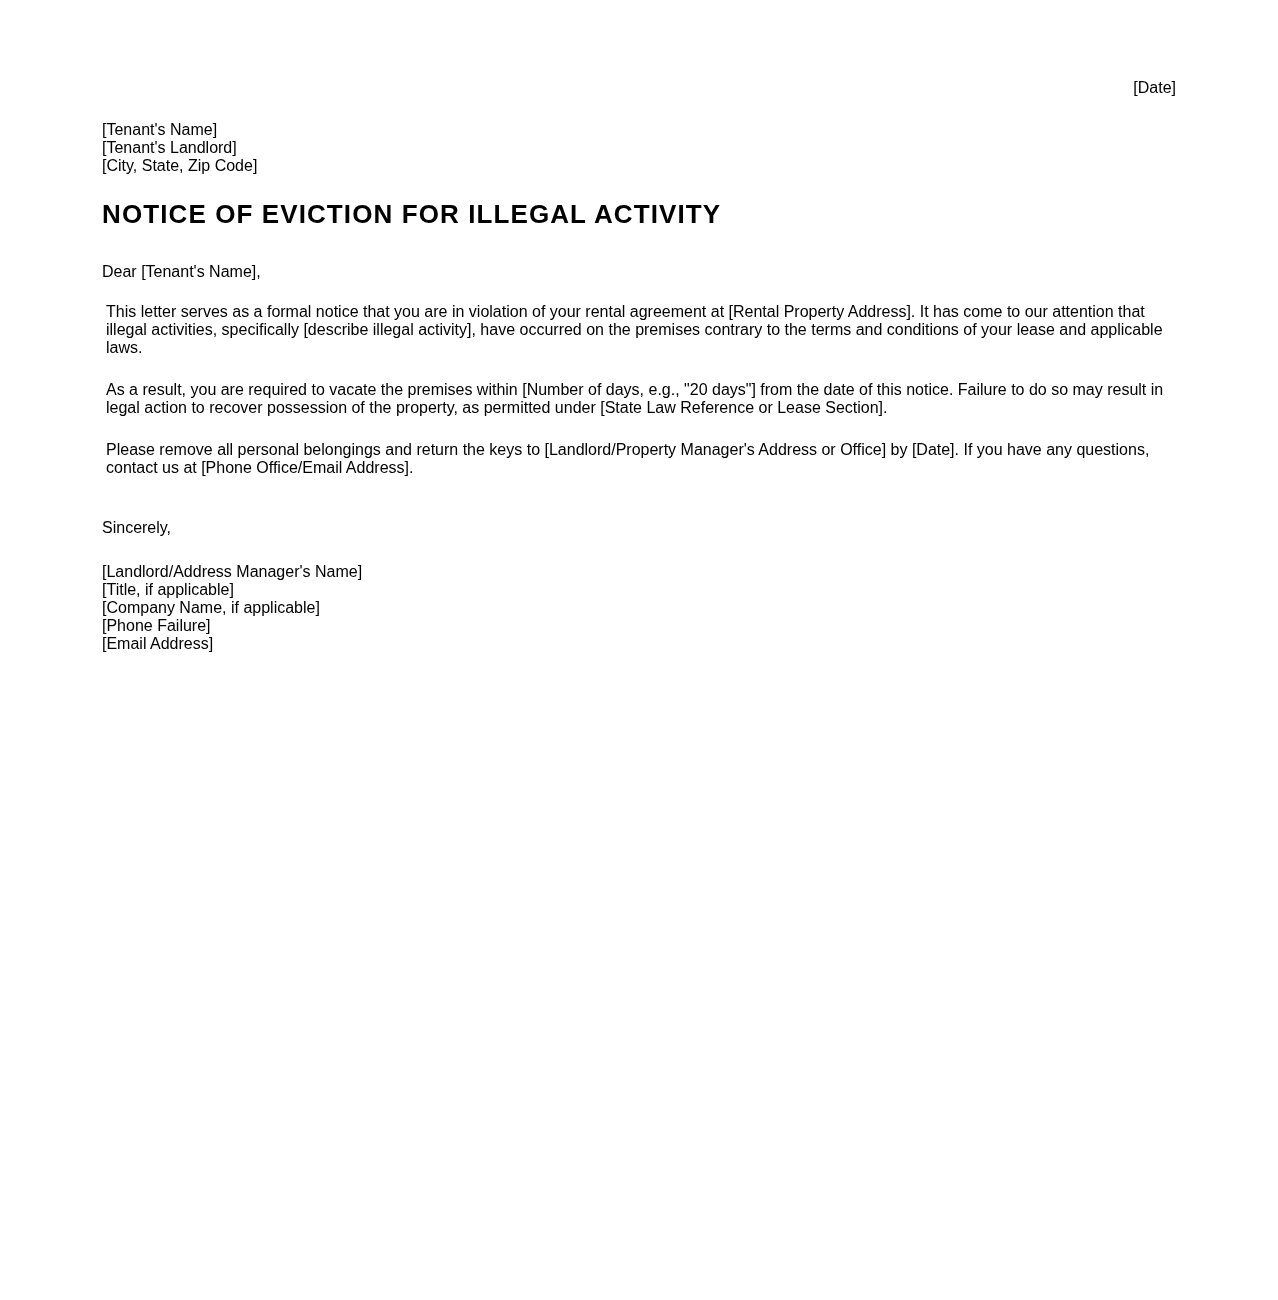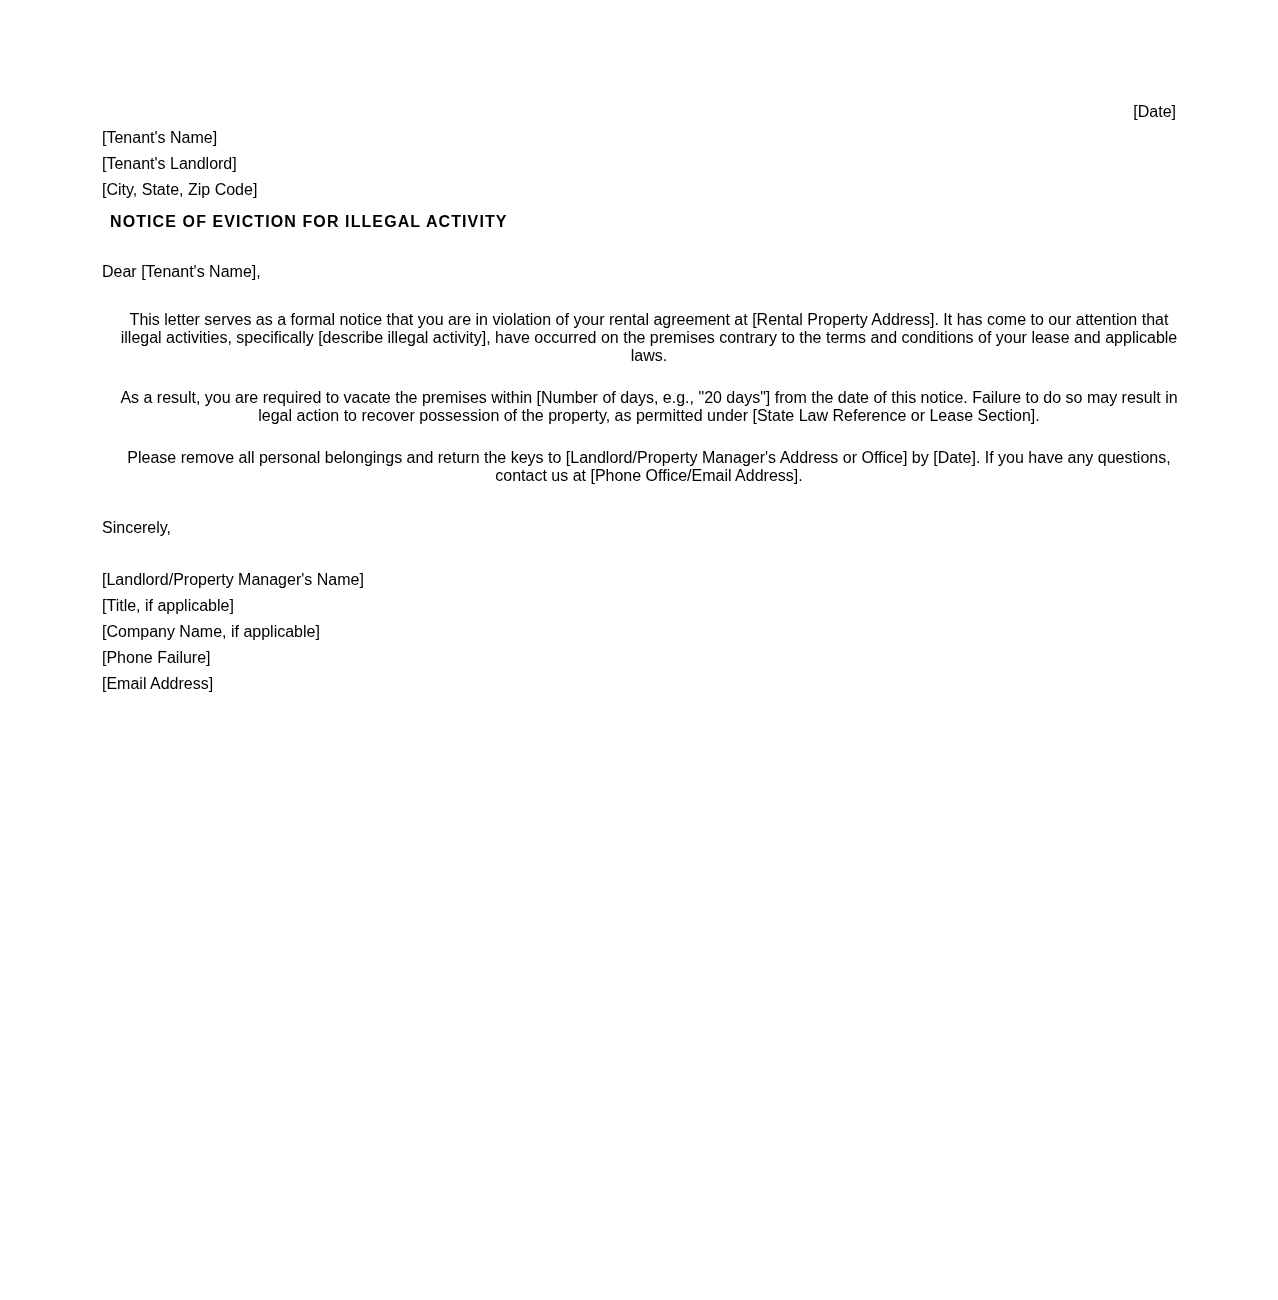--- a/index.html
+++ b/index.html
@@ -1,30 +1,30 @@
 <!DOCTYPE html>
 <html><head>
 <meta charset="utf-8">
 <style>
   html, body { margin: 0; padding: 0; background: #ffffff; }
   body {
     width: 1278px; height: 1300px; position: relative; overflow: hidden;
     font-family: "Liberation Sans", sans-serif; font-size: 16px; color: #000;
   }
   .page { position: absolute; left: 102px; top: 0; width: 1074px; }
-  .date { position: absolute; right: 0; top: 79px; line-height: 18px; margin-top: 24px; }
+  .date { position: absolute; right: 0; top: 79px; line-height: 18px; }
   .addr { position: absolute; left: 0; top: 121px; line-height: 18px; }
-  .addr div, .sig div { white-space: nowrap; margin-top: 8px; }
+  .addr div, .sig div { white-space: nowrap; }
   .title {
-    position: absolute; left: 0; top: 200px; margin: 8px;
-    font-size: 16px; font-weight: bold; letter-spacing: 1.1px; line-height: 28px;
+    position: absolute; left: 0; top: 200px; margin: 0;
+    font-size: 26px; font-weight: bold; letter-spacing: 1.1px; line-height: 28px;
     white-space: nowrap;
   }
   .salutation { position: absolute; left: 0; top: 263px; line-height: 18px; }
-  .para { position: absolute; left: 0; width: 1070px; line-height: 18px; margin: 12px; text-align: center; }
+  .para { position: absolute; left: 0; width: 1070px; line-height: 18px; margin: 4px; }
   .p1 { top: 299px; }
   .p2 { top: 377px; }
   .p3 { top: 437px; }
   .closing { position: absolute; left: 0; top: 519px; line-height: 18px; }
   .sig { position: absolute; left: 0; top: 563px; line-height: 18px; }
 </style>
 </head>
 <body>
 
 <div class="page">
@@ -40,19 +40,19 @@
 
   <div class="salutation">Dear [Tenant's Name],</div>
 
   <p class="para p1">This letter serves as a formal notice that you are in violation of your rental agreement at [Rental Property Address]. It has come to our attention that illegal activities, specifically [describe illegal activity], have occurred on the premises contrary to the terms and conditions of your lease and applicable laws.</p>
   <p class="para p2">As a result, you are required to vacate the premises within [Number of days, e.g., "20 days"] from the date of this notice. Failure to do so may result in legal action to recover possession of the property, as permitted under [State Law Reference or Lease Section].</p>
   <p class="para p3">Please remove all personal belongings and return the keys to [Landlord/Property Manager's Address or Office] by [Date]. If you have any questions, contact us at [Phone Office/Email Address].</p>
 
   <div class="closing">Sincerely,</div>
 
   <div class="sig">
-    <div>[Landlord/Property Manager's Name]</div>
+    <div>[Landlord/Address Manager's Name]</div>
     <div>[Title, if applicable]</div>
     <div>[Company Name, if applicable]</div>
     <div>[Phone Failure]</div>
     <div>[Email Address]</div>
   </div>
 </div>
 
 </body></html>

